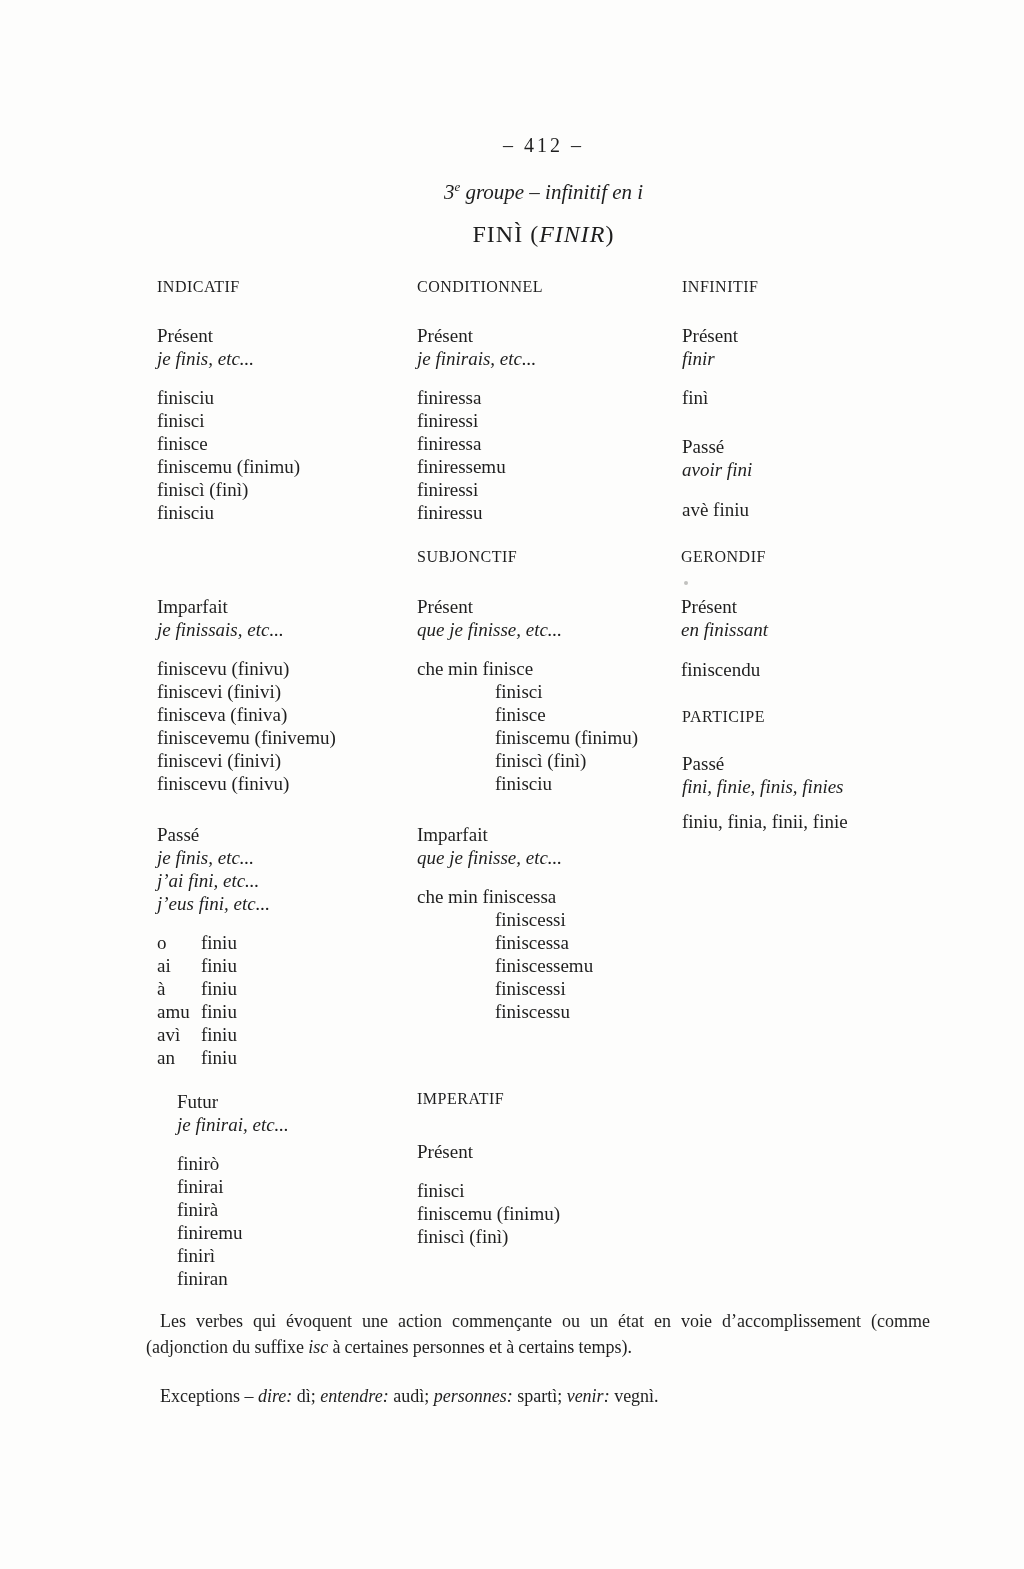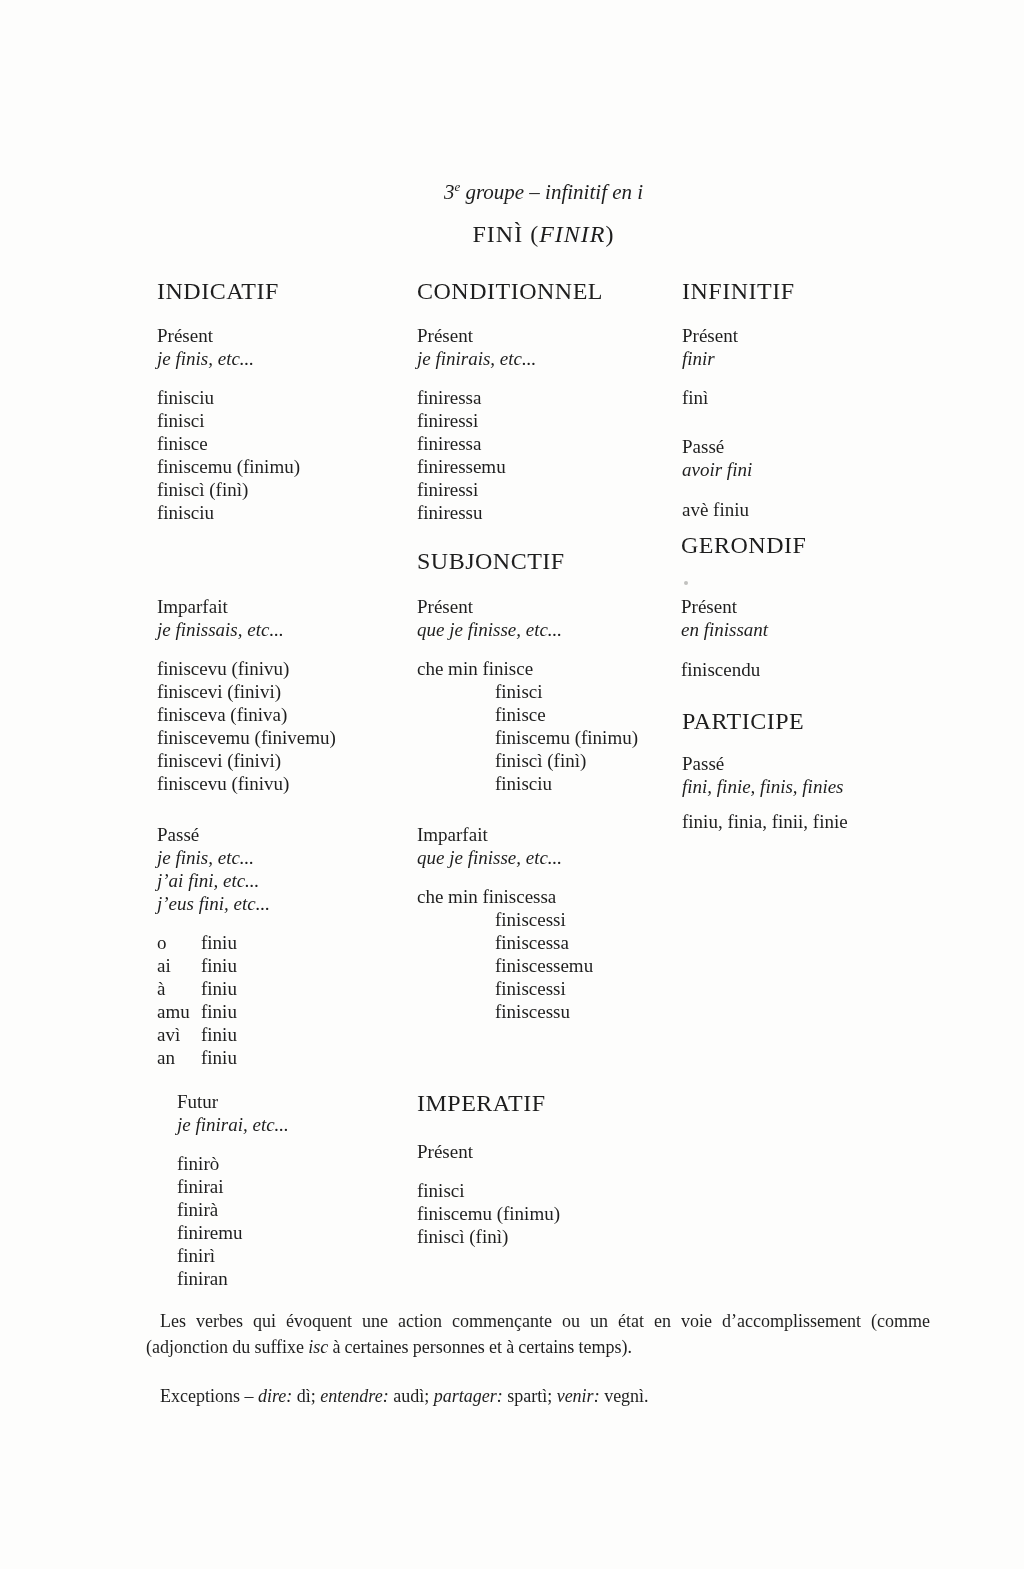--- a/index.html
+++ b/index.html
@@ -13,26 +13,26 @@
   }
   .abs{position:absolute;}
   
   .band{left:157px;width:773px;text-align:center;}
   #pagenum{top:134px;font-size:20px;letter-spacing:3px;}
   #subtitle{top:179px;font-size:21px;font-style:italic;}
   #subtitle sup{font-size:13px;}
   #title{top:221px;font-size:24px;letter-spacing:1px;}
   #title .it{font-style:italic;}
 
-  .col-header{font-size:24px;letter-spacing:.5px;}
+  .col-header{font-size:16px;letter-spacing:.5px;}
   #h-ind {left:157px;top:278px;}
   #h-cond{left:417px;top:278px;}
   #h-inf {left:682px;top:278px;}
   #h-subj{left:417px;top:548px;}
-  #h-ger {left:681px;top:532px;}
+  #h-ger {left:681px;top:548px;}
   #h-part{left:682px;top:708px;}
   #h-imp {left:417px;top:1090px;}
 
   .block{font-size:19px;line-height:23px;}
   .model,.it{font-style:italic;}
   .forms{margin-top:16px;}
 
   #b-ind-pres {left:157px;top:324px;width:250px;}
   #b-cond-pres{left:417px;top:324px;width:255px;}
   #b-inf      {left:682px;top:324px;width:240px;}
@@ -58,20 +58,21 @@
   #footer-para .fline.last{text-align:left;text-align-last:left;}
   #footer-exc{left:146px;top:1386px;width:784px;font-size:18px;text-indent:14px;}
 
   .dot{left:684px;top:581px;width:4px;height:4px;border-radius:50%;background:#9a9a94;opacity:.6;}
 </style>
 </head>
 <body>
 
 <div class="page">
 
+  <div class="abs band" id="pagenum">– 412 –</div>
   <div class="abs band" id="subtitle"><span>3</span><sup>e</sup><span> groupe – infinitif en i</span></div>
   <div class="abs band" id="title"><span>FINÌ (</span><span class="it">FINIR</span><span>)</span></div>
 
   <div class="abs col-header" id="h-ind">INDICATIF</div>
   <div class="abs col-header" id="h-cond">CONDITIONNEL</div>
   <div class="abs col-header" id="h-inf">INFINITIF</div>
   <div class="abs col-header" id="h-subj">SUBJONCTIF</div>
   <div class="abs col-header" id="h-ger">GERONDIF</div>
   <div class="abs col-header" id="h-part">PARTICIPE</div>
   <div class="abs col-header" id="h-imp">IMPERATIF</div>
@@ -197,17 +198,17 @@
       <div>finiscemu (finimu)</div>
       <div>finiscì (finì)</div>
     </div>
   </div>
 
   <div class="abs" id="footer-para">
     <div class="fline first">Les verbes qui évoquent une action commençante ou un état en voie d’accomplissement (comme</div>
     <div class="fline last"><span>(adjonction du suffixe </span><span class="it">isc</span><span> à certaines personnes et à certains temps).</span></div>
   </div>
 
-  <div class="abs" id="footer-exc"><span>Exceptions – </span><span class="it">dire:</span><span> dì; </span><span class="it">entendre:</span><span> audì; </span><span class="it">partager:</span><span> spartì; </span><span class="it">venir:</span><span> vegnì.</span></div>
+  <div class="abs" id="footer-exc"><span>Exceptions – </span><span class="it">dire:</span><span> dì; </span><span class="it">entendre:</span><span> audì; </span><span class="it">personnes:</span><span> spartì; </span><span class="it">venir:</span><span> vegnì.</span></div>
 
   <div class="abs dot"></div>
 
 </div>
 
 </body></html>

